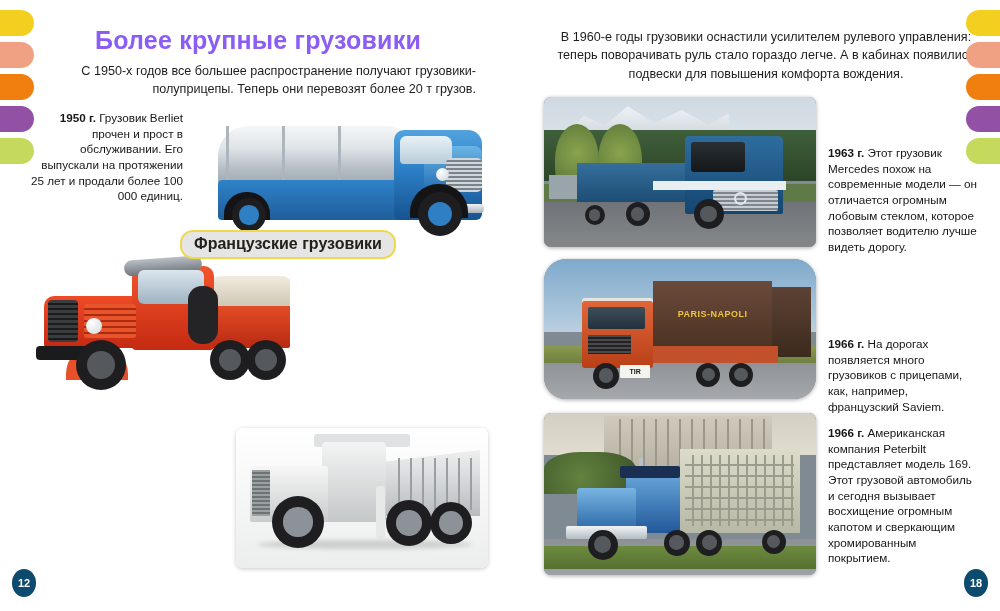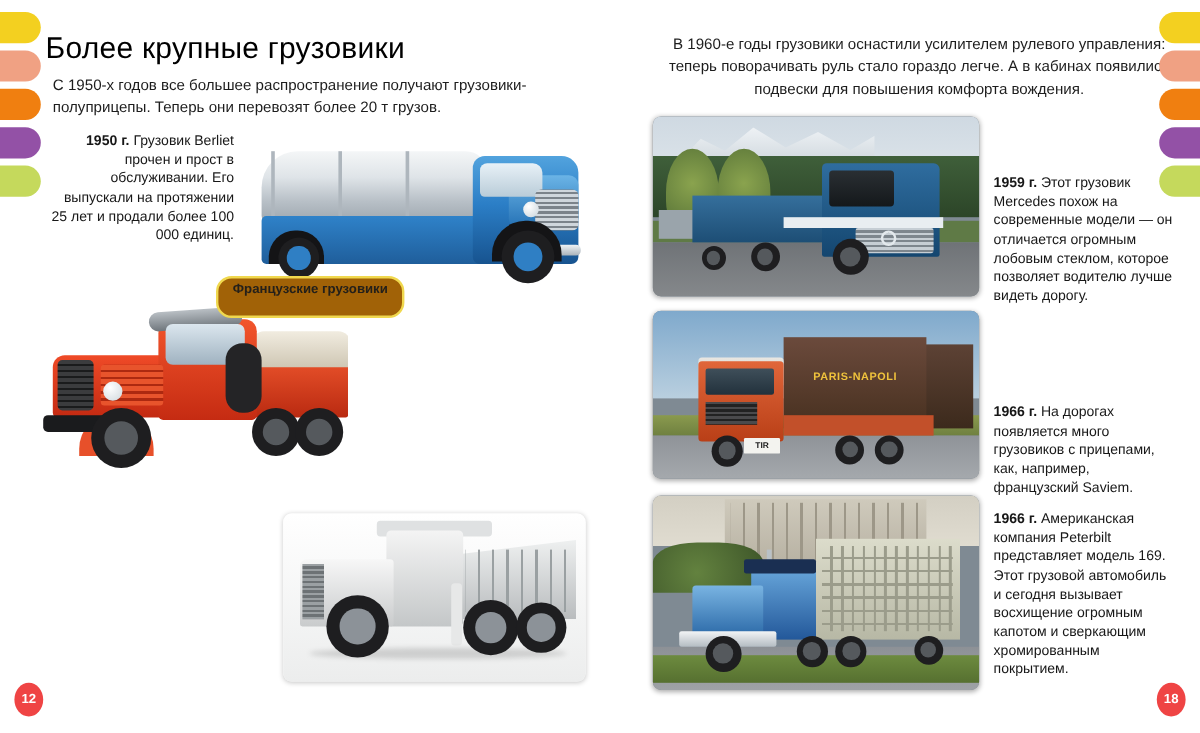--- a/index.html
+++ b/index.html
@@ -15,55 +15,55 @@
   .tabcol { position: absolute; top: 10px; width: 34px; display: flex; flex-direction: column; gap: 6px; z-index: 6; }
   .tabcol.left { left: 0; align-items: flex-start; }
   .tabcol.right { right: 0; align-items: flex-end; }
   .tab { width: 34px; height: 26px; }
   .tabcol.left .tab { border-radius: 0 14px 14px 0; }
   .tabcol.right .tab { border-radius: 14px 0 0 14px; }
 
   
   .pagenum {
     position: absolute; bottom: 14px; width: 24px; height: 28px; border-radius: 50%;
-    background: #ef4444; color: #ffffff; font-size: 11px; font-weight: bold;
+    background: #0c4a6e; color: #ffffff; font-size: 11px; font-weight: bold;
     display: flex; align-items: center; justify-content: center; z-index: 6;
   }
   .pagenum.left { left: 12px; }
   .pagenum.right { right: 12px; }
 
   
   .page { position: absolute; top: 0; height: 611px; }
   .page.left { left: 0; width: 520px; }
   .page.right { left: 520px; width: 480px; }
 
   .title {
     position: absolute; left: 38px; top: 26px; width: 440px;
-    color: #000000; font-size: 25px; font-weight: normal;
+    text-align: center; color: #8b5cf6; font-size: 25px; font-weight: bold;
     letter-spacing: .2px;
   }
   .intro {
     position: absolute; left: 44px; top: 62px; width: 432px;
-    text-align: left; color: #1d1d1d; font-size: 12.6px; line-height: 1.45;
+    text-align: right; color: #1d1d1d; font-size: 12.6px; line-height: 1.45;
   }
   .intro-r {
     position: absolute; left: 36px; top: 28px; width: 420px;
     text-align: center; color: #1d1d1d; font-size: 12.6px; line-height: 1.45;
   }
 
   
   .tblock { position: absolute; color: #171717; font-size: 11.7px; line-height: 1.34; }
   .tblock b { font-weight: bold; }
   .ta-right { text-align: right; }
   .ta-left  { text-align: left; }
 
   
   .badge {
-    position: absolute; background: #a16207; border: 2px solid #F0D84E;
-    border-radius: 13px; padding: 3px 12px 16px; font-size: 11px; font-weight: bold;
+    position: absolute; background: #e5e5e5; border: 2px solid #F0D84E;
+    border-radius: 13px; padding: 3px 12px 4px; font-size: 16px; font-weight: bold;
     color: #24201a; white-space: nowrap; z-index: 5;
   }
 
   
   .art { position: absolute; overflow: hidden; }
   .photo {
     position: absolute; overflow: hidden; border-radius: 7px;
     box-shadow: 0 1px 4px rgba(0,0,0,.33);
     background: #7f8a93;
   }
@@ -142,21 +142,21 @@
              background: linear-gradient(#eef0f0, #b9bcbe);
              clip-path: polygon(0 18%, 100% 0, 100% 100%, 0 100%); }
   .a-bedrib{ left: 152px; top: 30px; width: 86px; height: 52px;
              background: repeating-linear-gradient(90deg, transparent 0 10px, #9aa0a2 10px 12px); }
   .a-man   { left: 140px; top: 58px; width: 9px; height: 52px; background: #e7e8e8; border-radius: 3px; }
   .a-shadow{ left: 22px; top: 112px; width: 214px; height: 9px; border-radius: 50%;
              background: rgba(0,0,0,.14); filter: blur(2px); }
 
   
   #ph1963 { left: 24px; top: 97px; width: 272px; height: 150px; }
-  #ph1966 { left: 24px; top: 259px; width: 272px; height: 140px; }
+  #ph1966 { left: 24px; top: 259px; width: 272px; height: 140px; border-radius: 22px; }
   #ph1967 { left: 24px; top: 413px; width: 272px; height: 162px; }
 
   
   .m-sky   { height: 38%; background: linear-gradient(#cfd9e2, #dfe6eb); }
   .m-mtn   { position: absolute; left: 6%; top: 3%; width: 62%; height: 26%;
              background: linear-gradient(#f2f5f8, #cbd4da);
              clip-path: polygon(0 100%, 14% 36%, 26% 62%, 40% 12%, 56% 55%, 72% 22%, 88% 60%, 100% 30%, 100% 100%); }
   .m-forest{ position: absolute; left: 0; top: 22%; width: 100%; height: 34%;
              background: linear-gradient(#3f5f3a, #2c4528); }
   .m-tree  { position: absolute; top: 18%; width: 44px; height: 48%;
@@ -267,21 +267,21 @@
       <div class="sh b-lamp"></div>
         <div class="sh b-bump"></div>
       <div class="sh b-fend"></div>
         <div class="sh b-fend2"></div>
       <div class="wheel rimblue" style="left:222px;top:92px;width:44px;height:44px"></div>
       <div class="wheel rimblue" style="left:36px;top:98px;width:34px;height:34px"></div>
     </div>
 
     <div class="badge" style="left:180px;top:230px">Французские грузовики</div>
 
-    <div class="tblock ta-right" style="left:40px;top:110px;width:155px">
+    <div class="tblock ta-right" style="left:28px;top:110px;width:155px">
       <b>1950 г.</b><span> Грузовик Berliet прочен и прост в обслуживании. Его выпускали на протяжении 25 лет и продали более 100 000 единиц.</span>
     </div>
 
     <div class="art" id="redtruck">
       <div class="sh r-bed"></div>
         <div class="sh r-tarp"></div>
       <div class="sh r-hood"></div>
         <div class="sh r-cab"></div>
       <div class="sh r-roof"></div>
         <div class="sh r-wind"></div>
@@ -332,21 +332,21 @@
       <div class="m-wind"></div>
       <div class="m-stripe"></div>
       <div class="m-grille"></div>
       <div class="m-star"></div>
       <div class="wheel rimdk" style="left:55%;top:68%;width:30px;height:30px"></div>
       <div class="wheel rimdk" style="left:30%;top:70%;width:24px;height:24px"></div>
       <div class="wheel rimdk" style="left:15%;top:72%;width:20px;height:20px"></div>
     </div>
 
     <div class="tblock ta-left" style="left:308px;top:145px;width:150px">
-      <b>1959 г.</b><span> Этот грузовик Mercedes похож на современные модели — он отличается огромным лобовым стеклом, которое позволяет водителю лучше видеть дорогу.</span>
+      <b>1963 г.</b><span> Этот грузовик Mercedes похож на современные модели — он отличается огромным лобовым стеклом, которое позволяет водителю лучше видеть дорогу.</span>
     </div>
 
     <div class="photo" id="ph1966">
       <div class="sky s-sky"></div>
       <div class="s-grass"></div>
       <div class="gnd s-gnd"></div>
       <div class="s-box2"></div>
       <div class="s-box"></div>
       <div class="s-napoli">PARIS-NAPOLI</div>
       <div class="s-skirt"></div>

